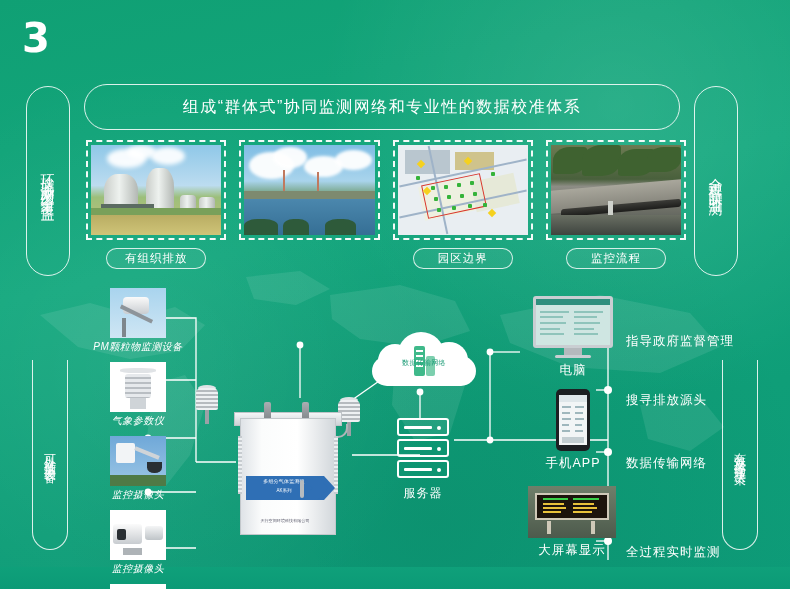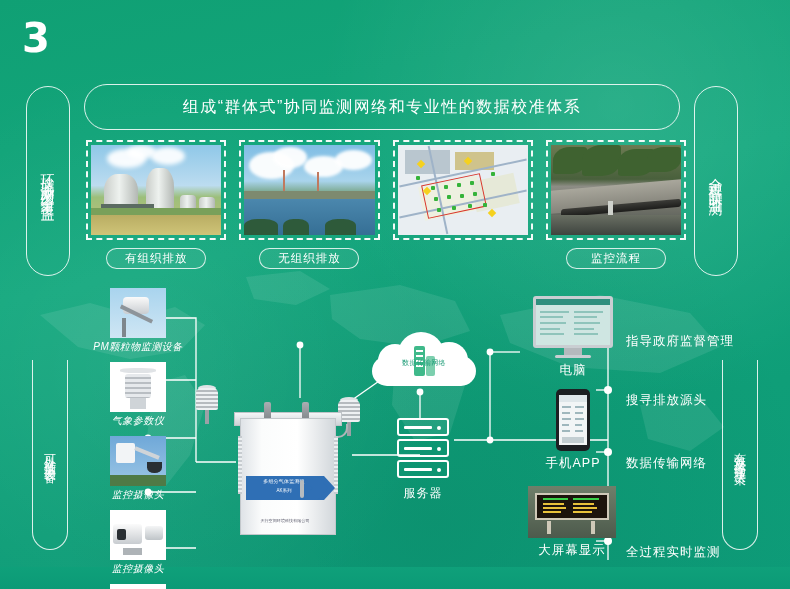--- a/index.html
+++ b/index.html
@@ -280,23 +280,20 @@
         <div class="cloud" style="left:46%;top:12%;width:30%;height:24%"></div>
         <div class="cloud" style="left:70%;top:6%;width:28%;height:22%"></div>
         <div class="stack" style="left:30%;top:28%;height:24%"></div>
         <div class="stack" style="left:56%;top:30%;height:22%"></div>
         <div class="city"></div>
         <div class="water"></div>
         <div class="trees" style="left:0;width:26%"></div>
         <div class="trees" style="left:30%;width:20%"></div>
         <div class="trees" style="left:62%;width:24%"></div>
       </div>
-    </div>
-    <div class="cap-pill">
-      <span>无组织排放</span>
     </div>
   </div>
 
   <div class="photo-cell">
     <div class="photo-frame">
       <div class="photo-inner art-map">
         <div class="blk" style="left:6%;top:6%;width:34%;height:26%;background:#b9c6cf"></div>
         <div class="blk" style="left:44%;top:8%;width:30%;height:20%;background:#cfc38c"></div>
         <div class="blk" style="left:18%;top:40%;width:46%;height:38%;background:#eef0e0;transform:rotate(-12deg)"></div>
         <div class="blk" style="left:58%;top:36%;width:34%;height:34%;background:#e6e9d8;transform:rotate(-12deg)"></div>
@@ -317,20 +314,23 @@
         <div class="dot" style="left:54%;top:66%"></div>
           <div class="dot" style="left:66%;top:64%"></div>
         <div class="dot" style="left:14%;top:34%"></div>
           <div class="dot" style="left:72%;top:30%"></div>
         <div class="ydot" style="left:16%;top:18%"></div>
         <div class="ydot" style="left:52%;top:14%"></div>
         <div class="ydot" style="left:20%;top:48%"></div>
         <div class="ydot" style="left:70%;top:72%"></div>
       </div>
     </div>
+    <div class="cap-pill">
+      <span>园区边界</span>
+    </div>
   </div>
 
   <div class="photo-cell">
     <div class="photo-frame">
       <div class="photo-inner art-pipe">
         <div class="leaf" style="left:2%;top:2%;width:26%;height:30%"></div>
         <div class="leaf" style="left:24%;top:0%;width:30%;height:34%"></div>
         <div class="leaf" style="left:52%;top:4%;width:28%;height:30%"></div>
         <div class="leaf" style="left:74%;top:2%;width:26%;height:28%"></div>
         <div class="wall"></div>

